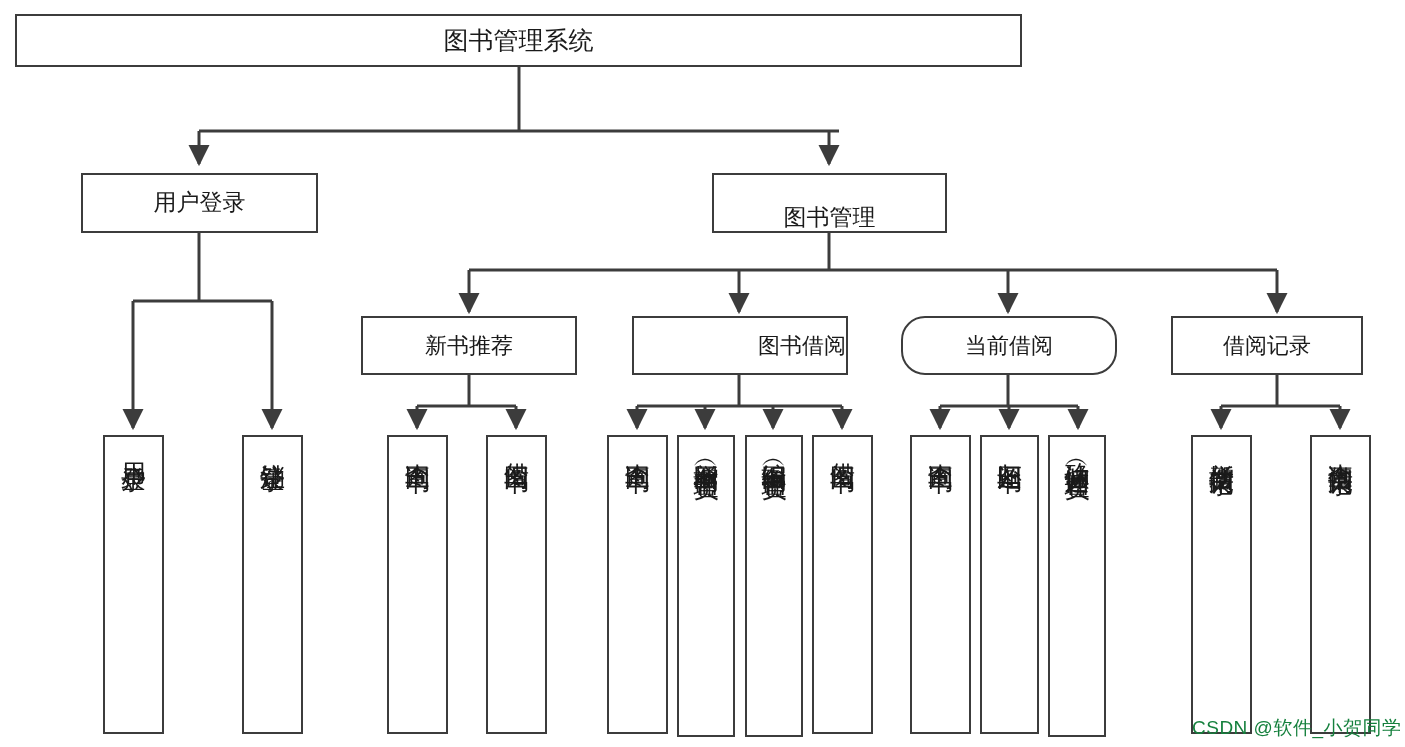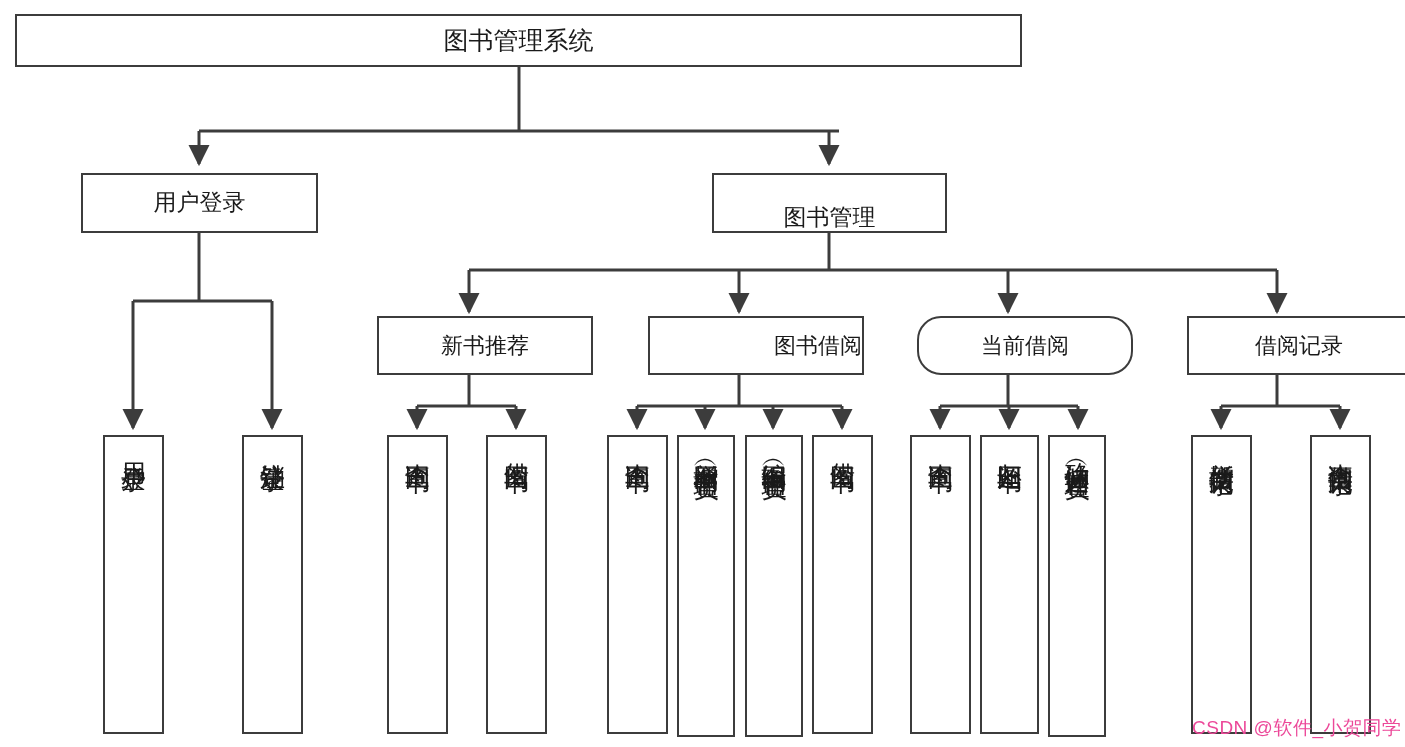--- a/index.html
+++ b/index.html
@@ -42,21 +42,20 @@
     white-space: pre;
   }
   .node.root {
     font-size: 25px;
   }
   .node.level2 {
     font-size: 23px;
   }
   .node.level3 {
     font-size: 22px;
-    margin-left: 16px;
   }
   
   .node.leaf {
     align-items: flex-start;
     justify-content: center;
     padding-top: 6px;
     font-size: 25px;
   }
   .node.leaf .node-label {
     writing-mode: vertical-rl;
@@ -64,21 +63,21 @@
     letter-spacing: 2px;
     line-height: 1.0;
     white-space: pre;
   }
   .node.leaf.tall .node-label {
     font-size: 25px;
   }
   .watermark {
     position: absolute;
     font-size: 19px;
-    color: #ec4899;
+    color: #15803d;
     letter-spacing: 0.5px;
     white-space: nowrap;
     user-select: none;
   }
 </style>
 </head>
 <body>
 
 <div id="canvas">
 
@@ -149,21 +148,21 @@
   </div>
 
   <div class="node level3" style="left:632px; top:316px; width:216px; height:59px;justify-content:flex-end;">
     <span class="node-label">图书借阅</span>
   </div>
 
   <div class="node level3" style="left:901px; top:316px; width:216px; height:59px;border-radius:24px;">
     <span class="node-label">当前借阅</span>
   </div>
 
-  <div class="node level3" style="left:1171px; top:316px; width:224px; height:59px;">
+  <div class="node level3" style="left:1171px; top:316px; width:192px; height:59px;">
     <span class="node-label">借阅记录</span>
   </div>
 
   <div class="node leaf" style="left:103px; top:435px; width:61px; height:299px;">
     <span class="node-label">用户登录</span>
   </div>
 
   <div class="node leaf" style="left:242px; top:435px; width:61px; height:299px;">
     <span class="node-label">注销登录</span>
   </div>

